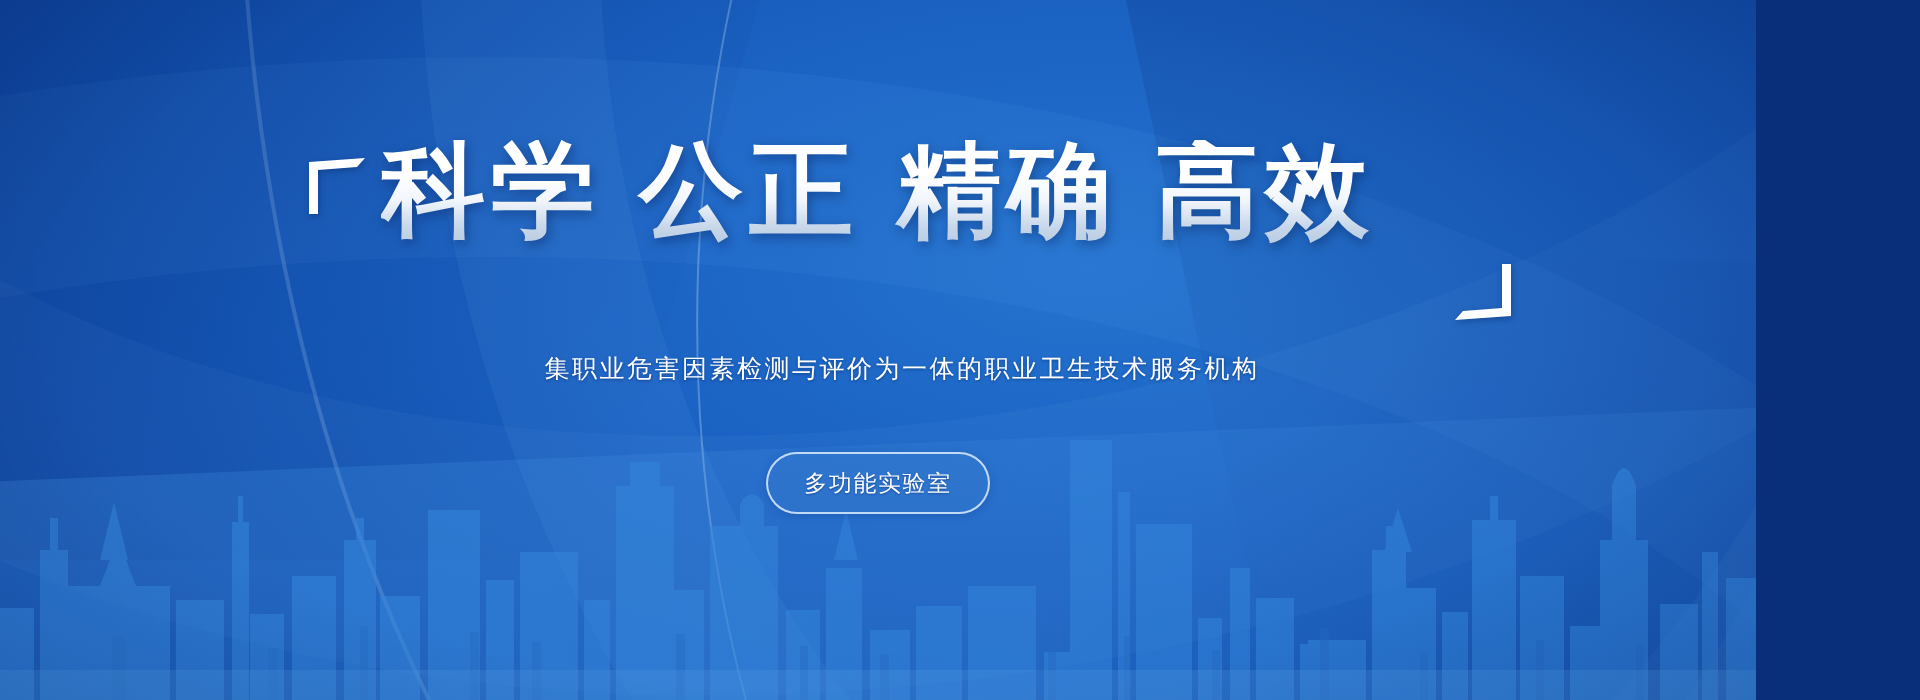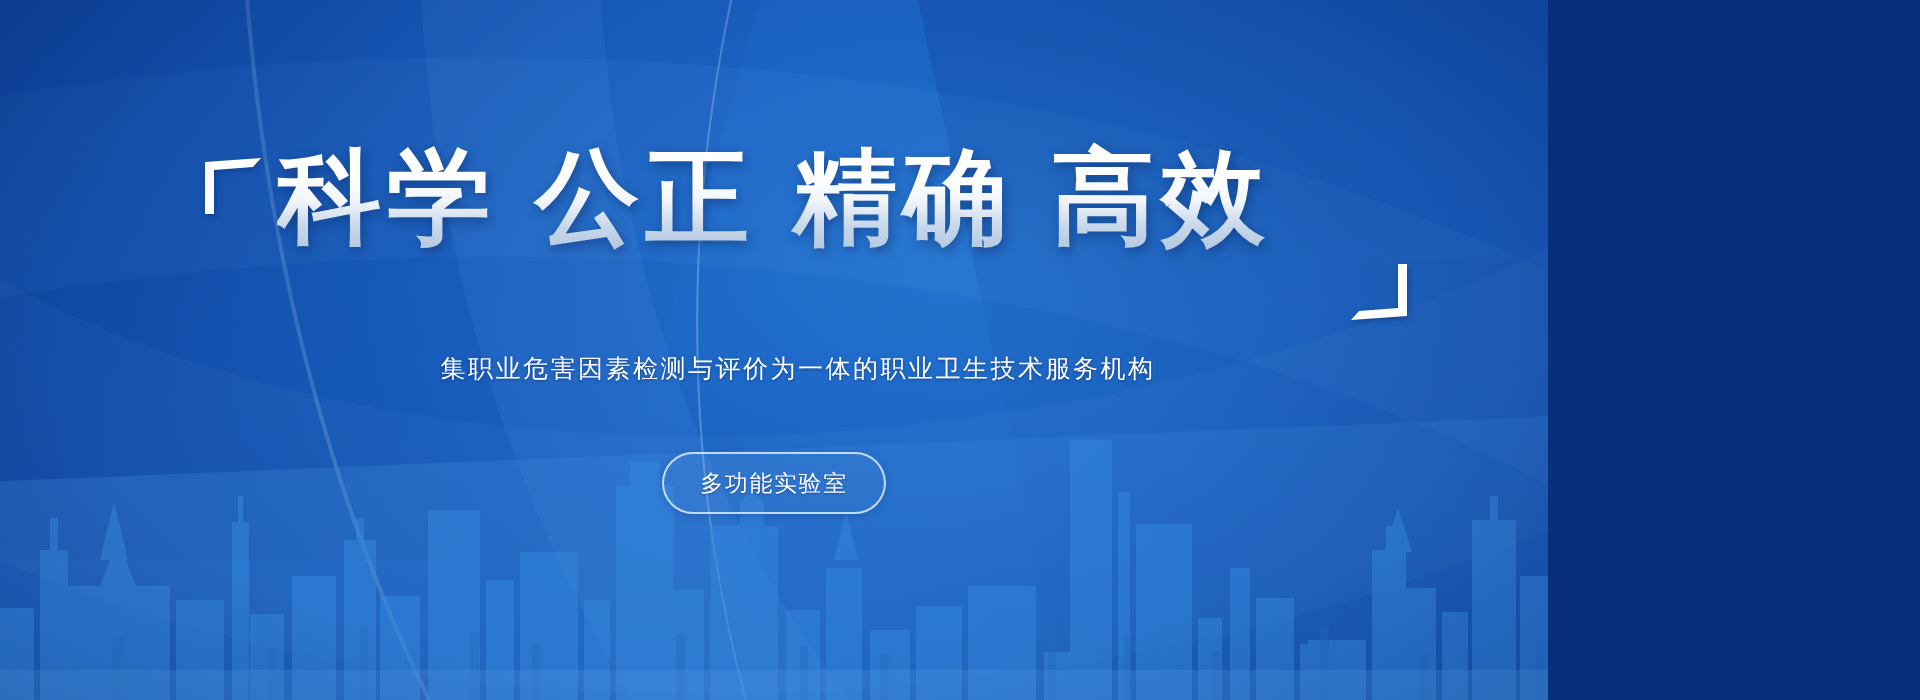--- a/index.html
+++ b/index.html
@@ -1,23 +1,23 @@
 <!DOCTYPE html>
 <html><head>
 <meta charset="utf-8">
 <style>
   html,body{margin:0;padding:0;background:#0a2f7a;}
   *{box-sizing:border-box;}
 
   #banner{
     position:relative;
-    width:1548px;
+    width:1756px;
     height:700px;
     overflow:hidden;
-    font-family:Liberation Serif, serif;
+    font-family:Liberation Mono, monospace;
     background:
       radial-gradient(120% 150% at 62% 38%, #2473cf 0%, #1a61c2 26%, #114fae 52%, #0c3f99 74%, #093585 100%);
   }
 
   
   .arcs{position:absolute;inset:0;overflow:hidden;pointer-events:none;}
   .arc{position:absolute;border-radius:50%;}
 
   .arc-a{ 
     left:-880px; top:-1180px; width:2900px; height:2460px;

